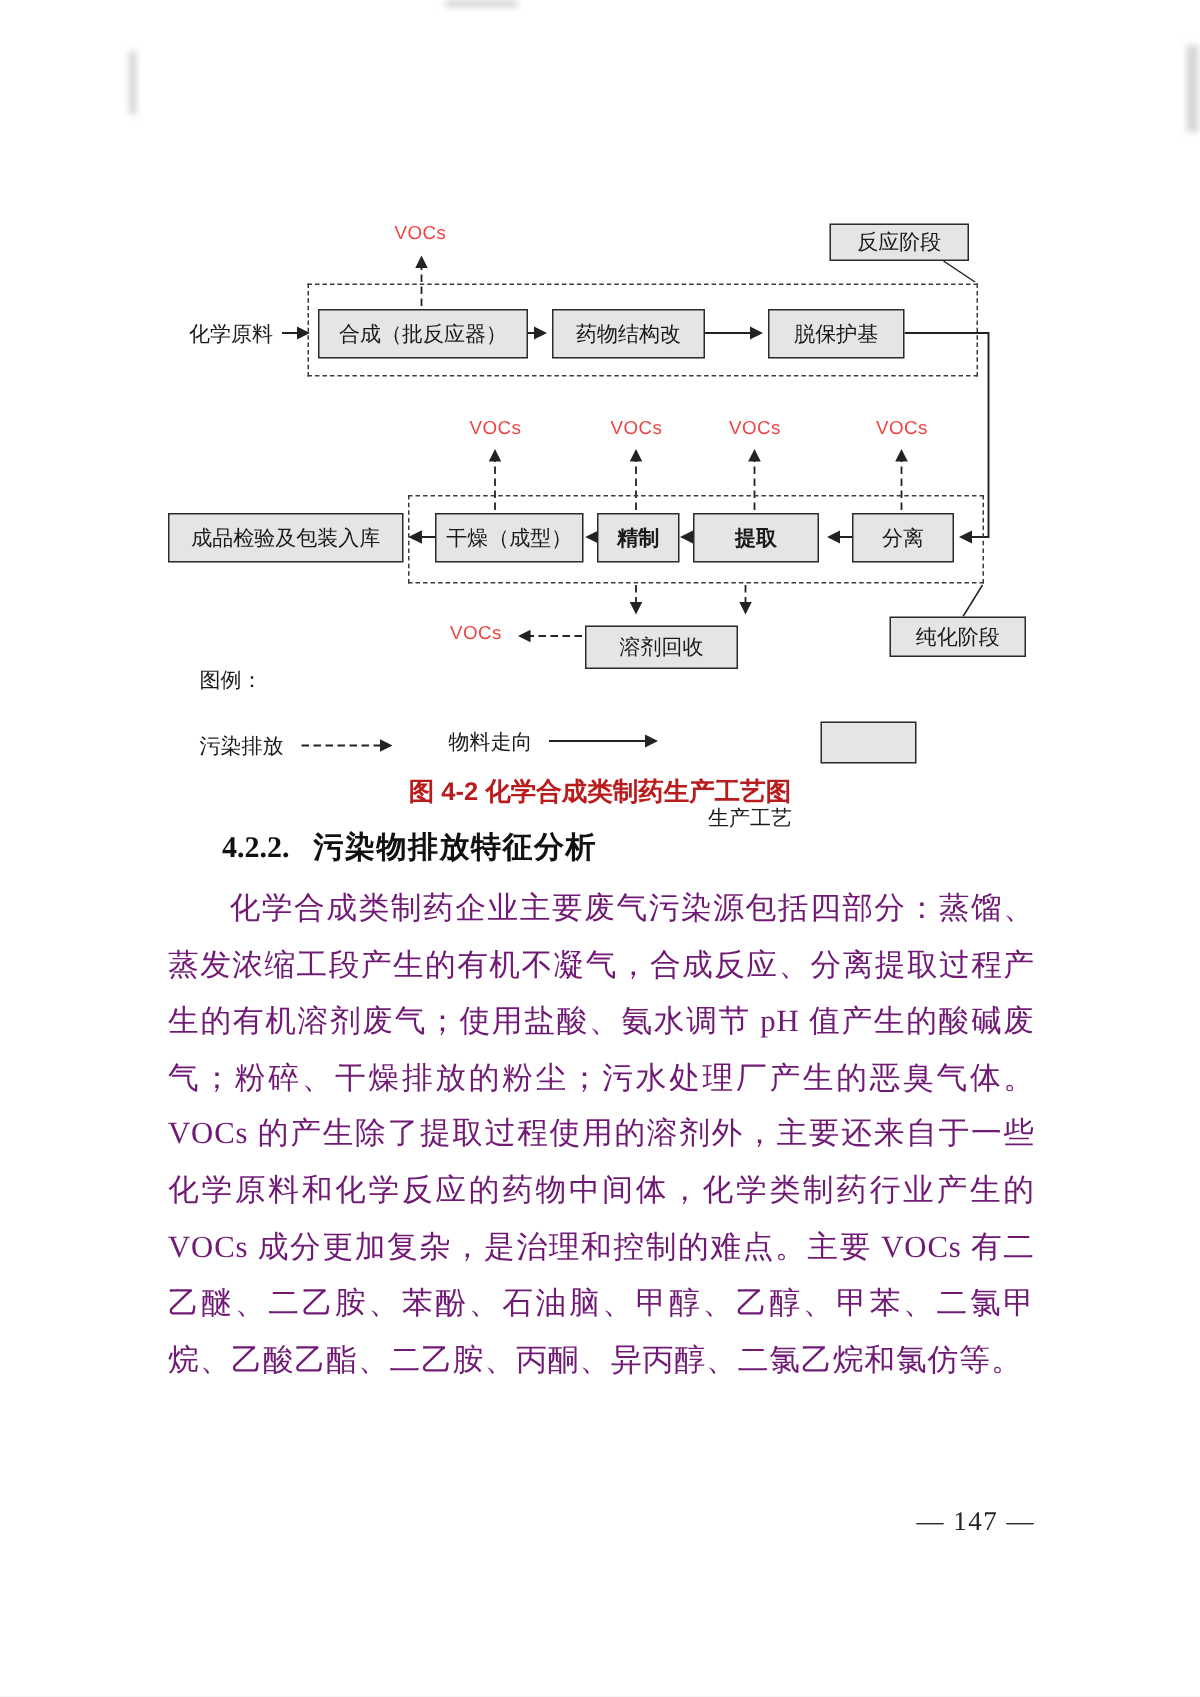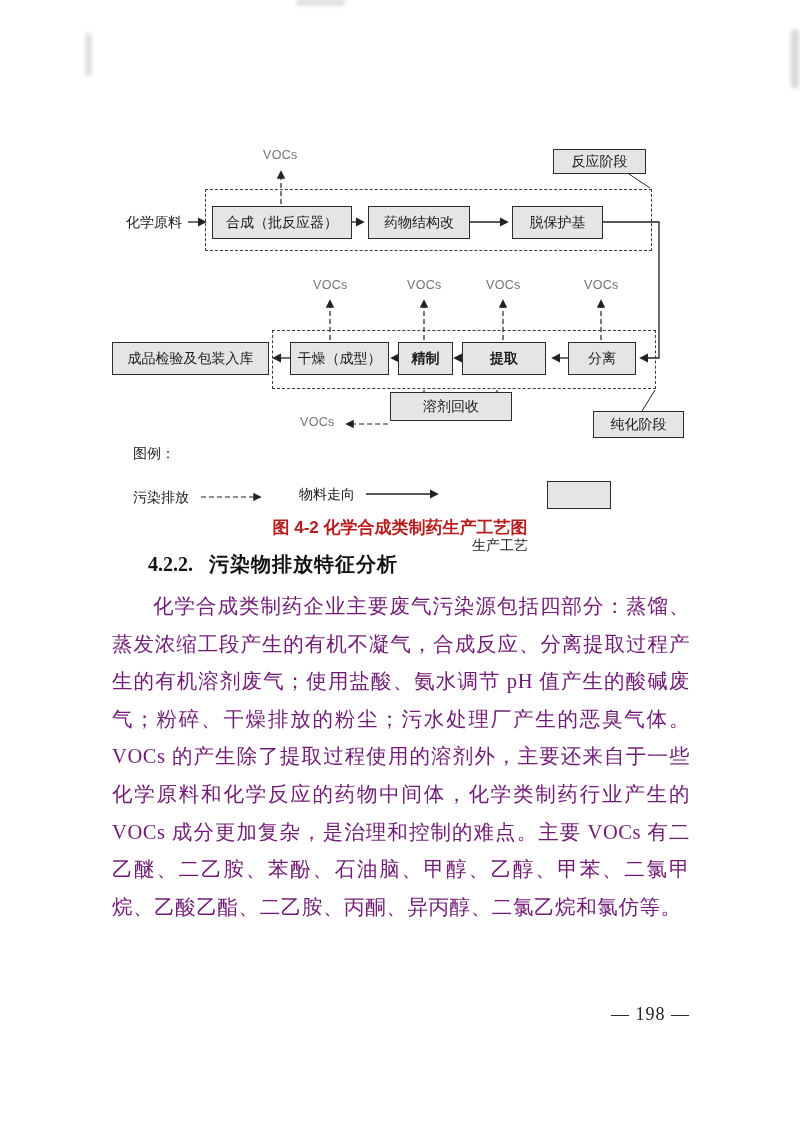--- a/index.html
+++ b/index.html
@@ -20,21 +20,21 @@
 
   .node, .stage-box, .legend-box {
     position:absolute; border:1.3px solid #2b2b2b; background:#e5e5e5;
     display:flex; align-items:center; justify-content:center;
     font-size:14px; white-space:nowrap;
   }
   .node.bold { font-weight:bold; border-width:1.6px; }
   .dashed-frame { position:absolute; border:1.4px dashed #3a3a3a; }
   .vocs {
     position:absolute; font-size:12.5px; letter-spacing:.3px;
-    font-family:"Liberation Sans","DejaVu Sans",sans-serif; color:#737373;
+    font-family:"Liberation Sans","DejaVu Sans",sans-serif; color:#ef4444;
   }
   .floating-label { position:absolute; font-size:14px; white-space:nowrap; }
   .legend-text { position:absolute; font-size:14px; white-space:nowrap; }
 
   .caption {
     position:absolute; left:0; top:516; width:800px; text-align:center;
     font-family:"Liberation Sans","DejaVu Sans",sans-serif;
     font-weight:bold; font-size:17px; color:#b91c1c;
   }
   .caption { top:516px; }
@@ -128,32 +128,32 @@
     <div class="node" style="left:212px; top:206px; width:140px; height:33px;">合成（批反应器）</div>
     <div class="node" style="left:368px; top:206px; width:102px; height:33px;">药物结构改</div>
     <div class="node" style="left:512px; top:206px; width:91px; height:33px;">脱保护基</div>
 
     <div class="node" style="left:112px; top:342px; width:157px; height:33px;">成品检验及包装入库</div>
     <div class="node" style="left:290px; top:342px; width:99px; height:33px;">干燥（成型）</div>
     <div class="node bold" style="left:398px; top:342px; width:55px; height:33px;">精制</div>
     <div class="node bold" style="left:462px; top:342px; width:84px; height:33px;text-align:right;">提取</div>
     <div class="node" style="left:568px; top:342px; width:68px; height:33px;">分离</div>
 
-    <div class="node" style="left:390px; top:392px; width:122px; height:29px;">溶剂回收</div>
+    <div class="node" style="left:390px; top:417px; width:102px; height:29px;">溶剂回收</div>
 
     <span class="legend-text" style="left:133px; top:445px;">图例：</span>
     <span class="legend-text" style="left:133px; top:489px;">污染排放</span>
     <span class="legend-text" style="left:299px; top:486px;">物料走向</span>
     <span class="legend-text" style="left:472px; top:508px;margin-top:29px;">生产工艺</span>
     <div class="legend-box" style="left:547px; top:481px; width:64px; height:28px;"></div>
 
     <div class="caption">图 4-2  化学合成类制药生产工艺图</div>
   </div>
 
   <div class="heading">
     <span class="num">4.2.2.</span><span class="ttl">污染物排放特征分析</span>
   </div>
 
   <div class="body-text">化学合成类制药企业主要废气污染源包括四部分：蒸馏、蒸发浓缩工段产生的有机不凝气，合成反应、分离提取过程产生的有机溶剂废气；使用盐酸、氨水调节 pH 值产生的酸碱废气；粉碎、干燥排放的粉尘；污水处理厂产生的恶臭气体。VOCs 的产生除了提取过程使用的溶剂外，主要还来自于一些化学原料和化学反应的药物中间体，化学类制药行业产生的 VOCs 成分更加复杂，是治理和控制的难点。主要 VOCs 有二乙醚、二乙胺、苯酚、石油脑、甲醇、乙醇、甲苯、二氯甲烷、乙酸乙酯、二乙胺、丙酮、异丙醇、二氯乙烷和氯仿等。</div>
 
-  <div class="page-number">— 198 —</div>
+  <div class="page-number">— 147 —</div>
 
 </div>
 
 </body></html>

